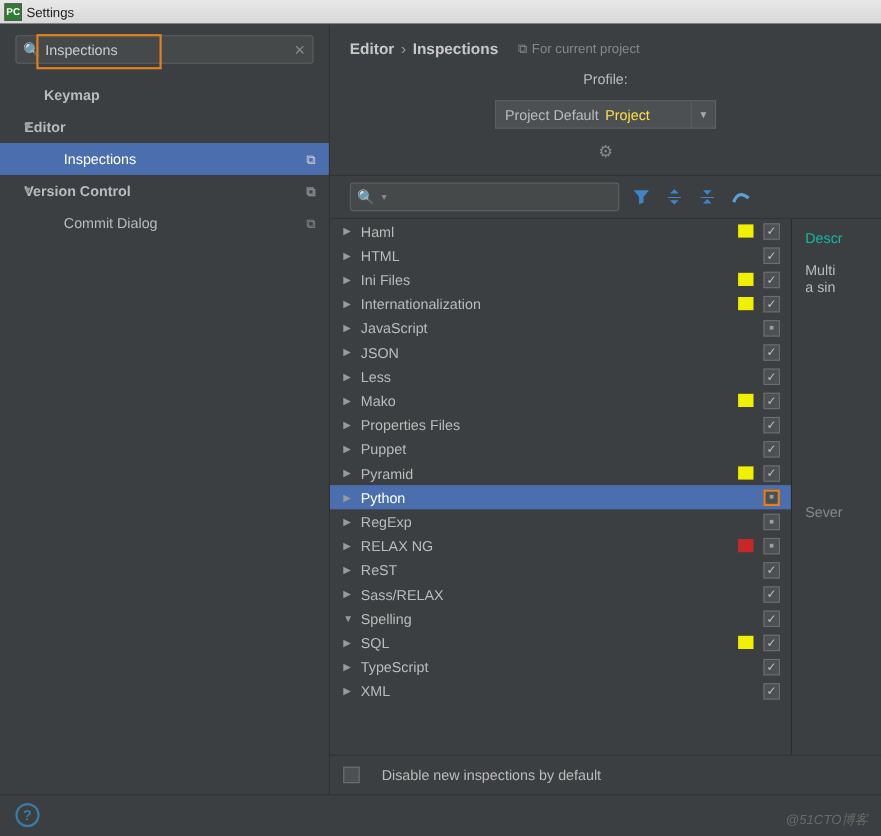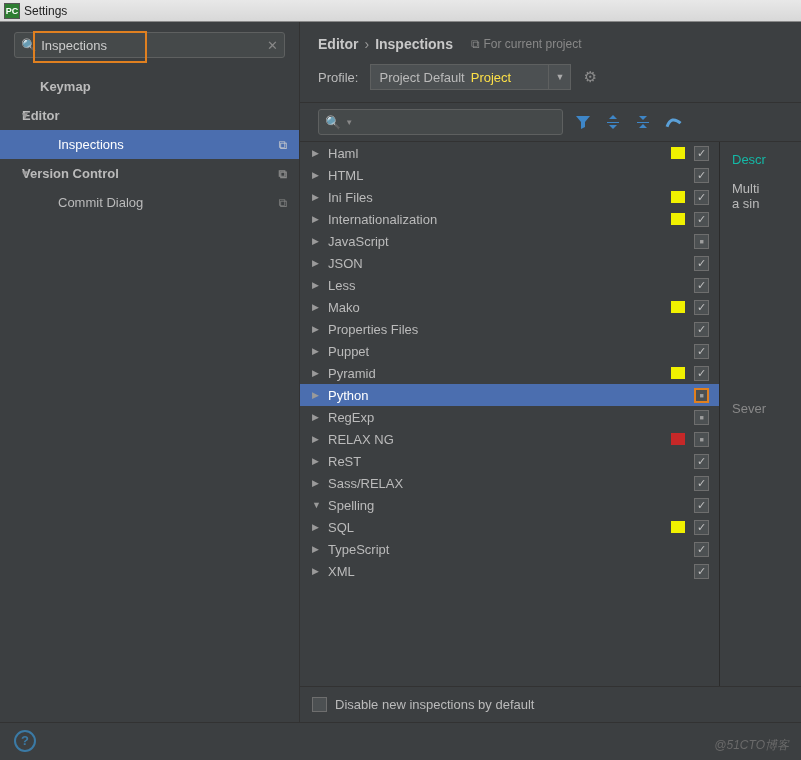--- a/index.html
+++ b/index.html
@@ -29,21 +29,21 @@
   .tree-item.selected { background: #4b6eaf; color: #fff; }
   .tree-item .copy-ic { position: absolute; right: 12px; color: #888; font-size: 12px; }
   .tree-item.selected .copy-ic { color: #d0d0d0; }
 
   
   .panel { flex: 1; display: flex; flex-direction: column; padding: 0; overflow: hidden; }
   .crumb { padding: 14px 18px 4px 18px; display: flex; align-items: center; font-size: 14px; }
   .crumb b { color: #c8c8c8; font-weight: bold; }
   .crumb .sep { margin: 0 6px; color: #999; }
   .crumb .proj { margin-left: 18px; color: #888; font-size: 12px; display:flex; align-items:center; gap:4px;}
-  .profile-row { padding: 8px 18px 12px 18px; display: flex; align-items: center; gap: 12px; }
+  .profile-row { padding: 8px 18px 12px 18px; display: flex; align-items: center; gap: 12px; flex-direction: column; }
   .profile-row label { color: #bbb; }
   .profile-select { display:flex; align-items:center; }
   .profile-select .sel { background: #4c5052; border: 1px solid #5e6060; height: 26px; display: flex; align-items: center; padding: 4px 8px; width: 179px; }
   .profile-select .sel span.dim { color: #fde047; margin-left: 6px; }
   .profile-select .dd { background: #4c5052; border: 1px solid #5e6060; border-left: none; width: 22px; height: 26px; display: flex; align-items: center; justify-content: center; color: #aaa; font-size: 9px; }
   .gear { color: #8a8a8a; font-size: 15px; cursor:pointer; }
 
   .toolbar { padding: 6px 18px; display: flex; align-items: center; gap: 10px; border-top: 1px solid #323232; border-bottom: 1px solid #323232; }
   .toolbar .tsearch { display:flex; align-items:center; background: #45494a; border: 1px solid #5e6060; border-radius: 3px; height: 26px; padding: 0 6px; width: 245px; }
   .toolbar .tsearch .mag { color: #a8a8a8; font-size: 13px; margin-right: 2px; }
@@ -60,21 +60,21 @@
   .cat .arr { position: absolute; left: 12px; color: #9a9a9a; font-size: 9px; }
   .cat.child { padding-left: 50px; }
   .cat .sev { position:absolute; right: 34px; width:14px; height:12px; }
   .cat .sev.yellow { background:#f0f000; }
   .cat .sev.red { background:#c62828; }
   .cat .chk { position:absolute; right: 10px; width:15px; height:15px; border:1px solid #6e6e6e; background:#4c5052; display:flex; align-items:center; justify-content:center; font-size:11px; color:#c0c0c0; }
   .cat .chk.checked::after { content:"✓"; }
   .cat .chk.mixed::after { content:"■"; font-size:7px; color:#9e9e9e; }
   .cat.selected { background:#4b6eaf; color:#fff; }
   .cat.selected .chk { border-color:#e08020; border-width:2px; }
-  .disable-row { padding: 10px 12px; display:flex; align-items:center; gap:8px; border-top:1px solid #323232;}
+  .disable-row { padding: 10px 12px; display:flex; align-items:center; gap:20px; border-top:1px solid #323232;}
   .disable-row .box { width:15px; height:15px; border:1px solid #6e6e6e; background:#4c5052; }
 
   .desc-pane { flex:1; padding: 10px 0 0 12px; overflow:hidden; color:#bbb; font-size:13px; }
   .desc-pane .hd { color:#14b8a6; margin-bottom:14px; }
   .desc-pane .sev-lbl { margin-top: 190px; color:#888; }
 
   .footer { height: 36px; border-top:1px solid #323232; display:flex; align-items:center; padding: 0 14px; }
   .help { width:22px; height:22px; border-radius:50%; border:2px solid #3b7aa5; color:#3b7aa5; display:flex; align-items:center; justify-content:center; font-weight:bold; font-size:13px; cursor:pointer;}
   .watermark { position:absolute; right:12px; bottom:6px; color:#6a6a6a; font-size:12px; font-style:italic; }
 </style>

